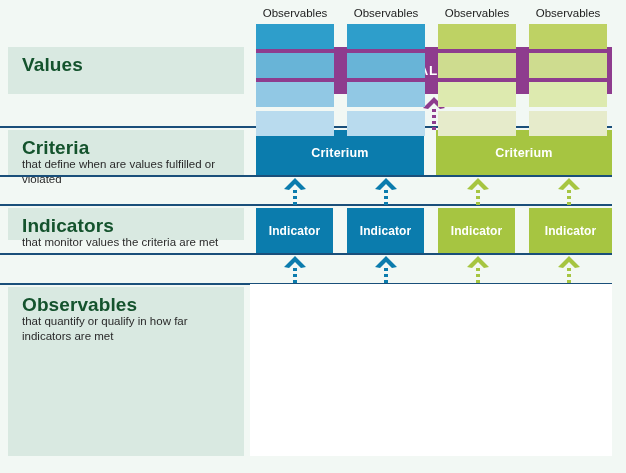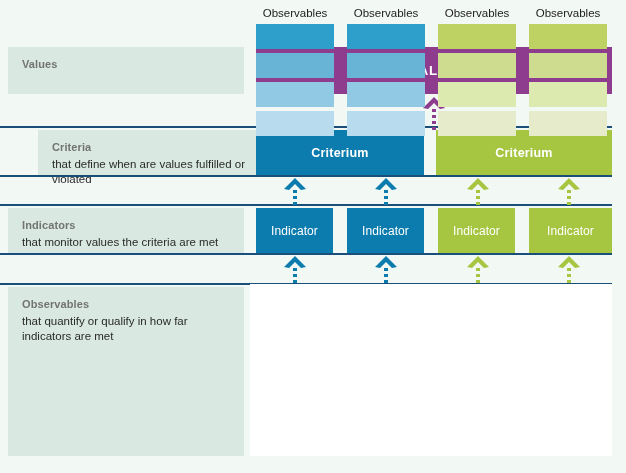--- a/index.html
+++ b/index.html
@@ -25,23 +25,23 @@
 
   
   .label-panel {
     position: absolute;
     left: 8px;
     background: #d9e9e1;
     box-sizing: border-box;
     padding: 9px 14px 8px 14px;
   }
   .label-title {
-    font-size: 11px;
+    font-size: 19px;
     font-weight: bold;
-    color: #737373;
+    color: #14532d;
     line-height: 17px;
     letter-spacing: 0.1px;
   }
   .label-sub {
     font-size: 11.5px;
     color: #2a2a2a;
     line-height: 15px;
     margin-top: 1px;
   }
 
@@ -68,21 +68,21 @@
     font-weight: bold;
     letter-spacing: 0.8px;
   }
   .bar-criterium {
     font-size: 12.5px;
     font-weight: bold;
     letter-spacing: 0.2px;
   }
   .bar-indicator {
     font-size: 12px;
-    font-weight: normal;
+    font-weight: bold;
     letter-spacing: 0.1px;
   }
 
   
   .obs-panel {
     position: absolute;
     left: 250px;
     top: 284px;
     width: 362px;
     height: 172px;
@@ -133,26 +133,26 @@
 </style>
 </head>
 <body>
 
 <div id="diagram">
 
   <div class="label-panel" style="top:47px; width:236px; height:47px;">
     <div class="label-title">Values</div>
   </div>
 
-  <div class="label-panel" style="top:130px; width:236px; height:45px;margin-left:30px;">
+  <div class="label-panel" style="top:130px; width:236px; height:45px;">
     <div class="label-title">Criteria</div>
     <div class="label-sub">that define when are values fulfilled or violated</div>
   </div>
 
-  <div class="label-panel" style="top:208px; width:236px; height:45px;">
+  <div class="label-panel" style="top:208px; width:236px; height:32px;">
     <div class="label-title">Indicators</div>
     <div class="label-sub">that monitor values the criteria are met</div>
   </div>
 
   <div class="label-panel" style="top:287px; width:236px; height:169px;">
     <div class="label-title">Observables</div>
     <div class="label-sub" style="max-width:208px;">that quantify or qualify in how far indicators are met</div>
   </div>
 
   <div class="rule" style="top:126px;"></div>

